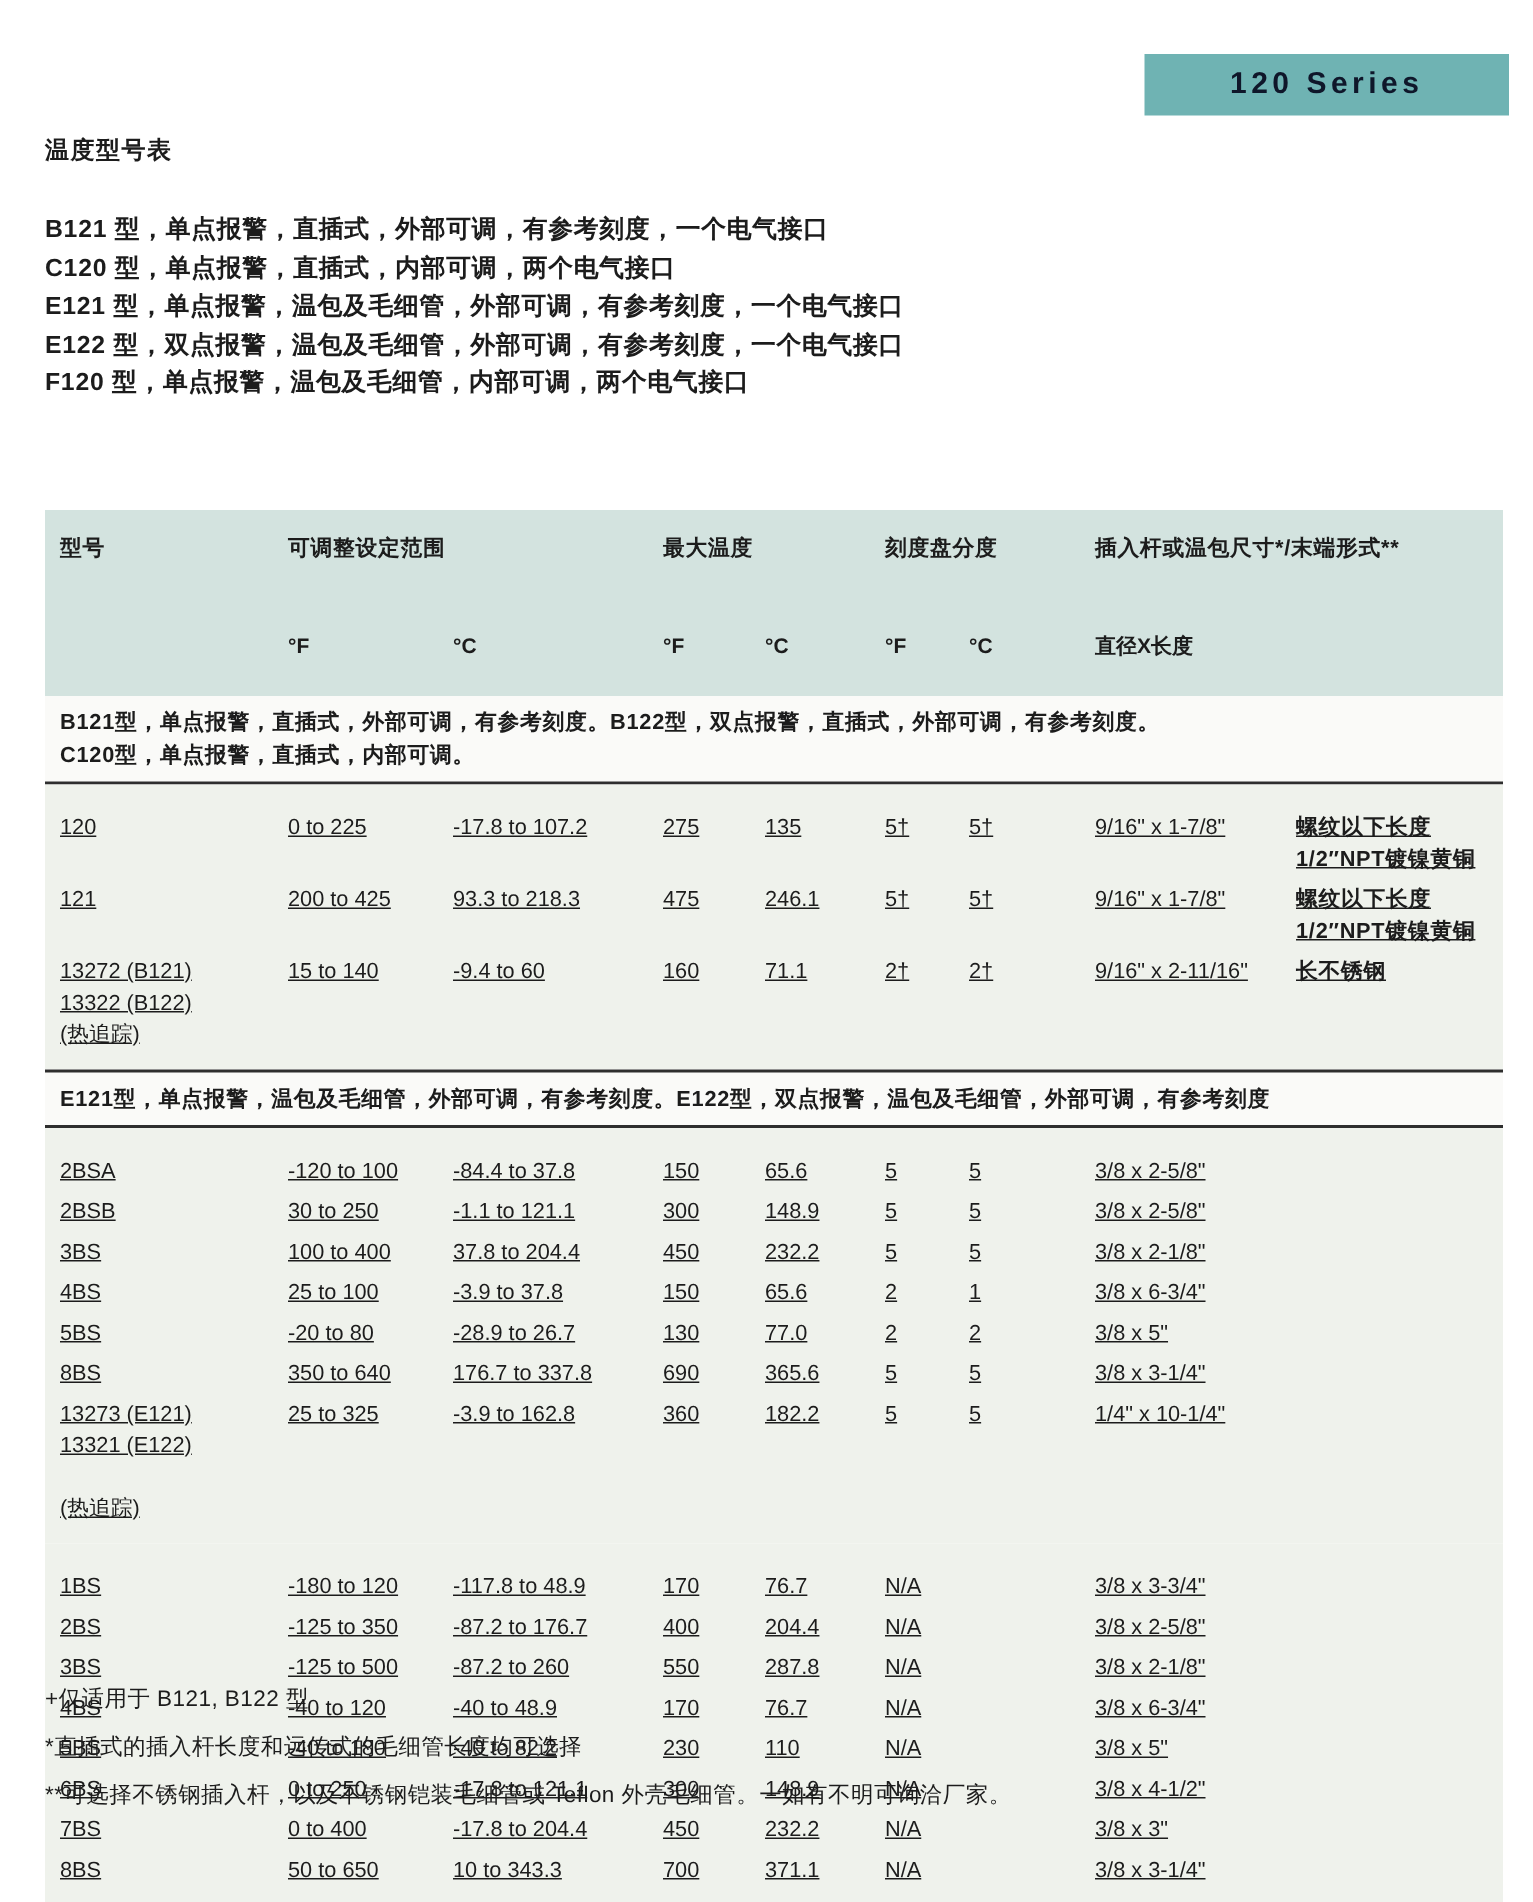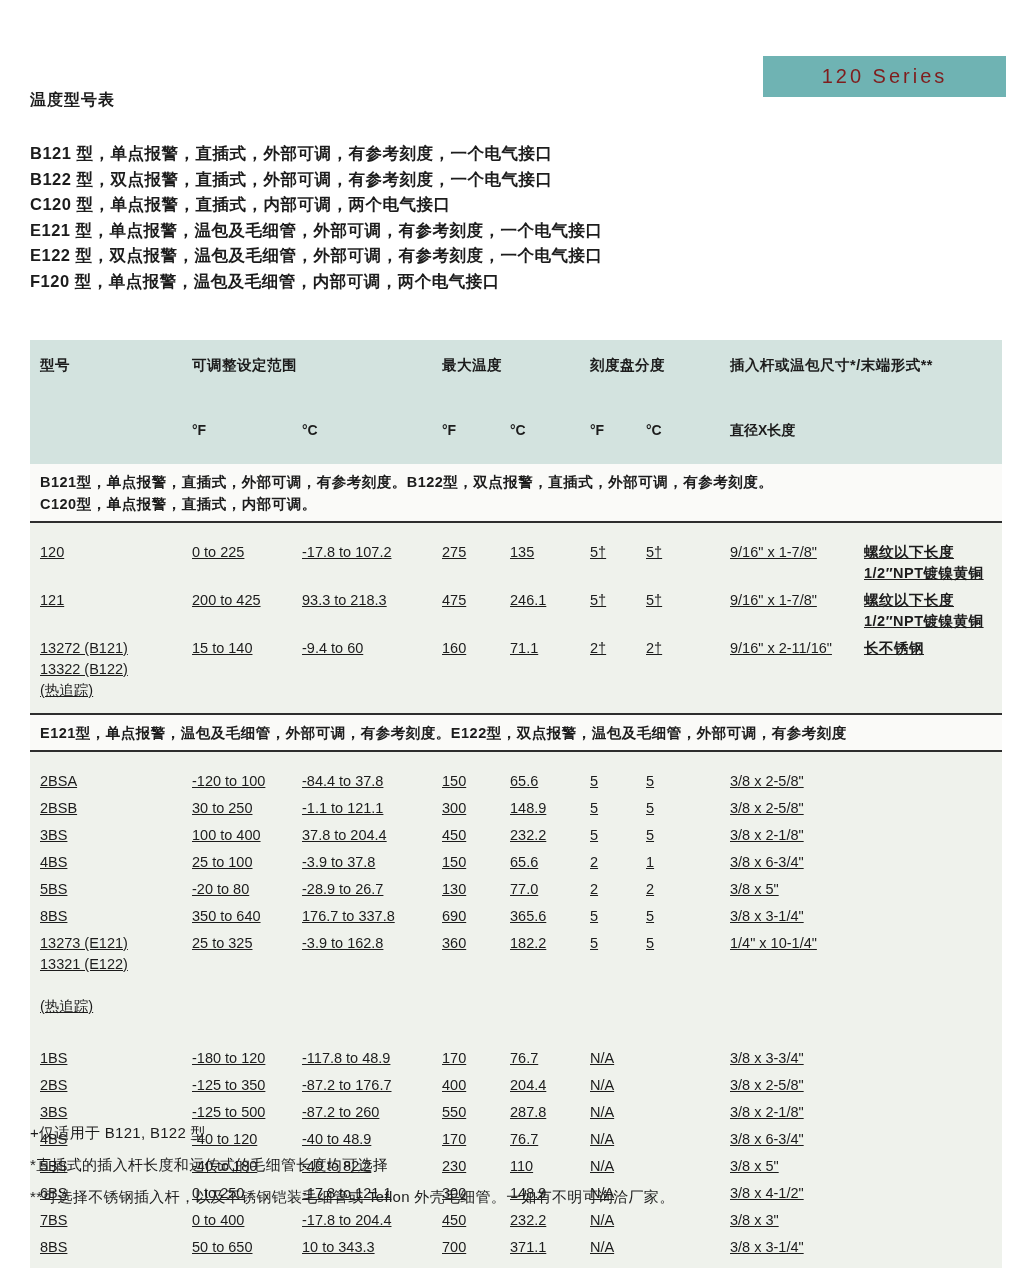--- a/index.html
+++ b/index.html
@@ -3,21 +3,21 @@
 <meta charset="utf-8">
 <style>
   html,body{margin:0;padding:0;}
   body{
     width:1022px;height:1268px;position:relative;background:#ffffff;
     font-family:"Liberation Sans","DejaVu Sans",sans-serif;color:#1c1c1c;
   }
   .banner{
     position:absolute;left:763px;top:36px;width:243px;height:41px;
     background:var(--banner-bg,#6FB3B3);display:flex;align-items:center;justify-content:center;
-    font-weight:normal;font-size:20px;letter-spacing:3px;color:#7f1d1d;margin-top:20px;
+    font-weight:bold;font-size:20px;letter-spacing:3px;color:#0f172a;
   }
   .page-title{position:absolute;left:30px;top:90px;font-size:16px;font-weight:bold;letter-spacing:1px;}
   .model-list{position:absolute;left:30px;top:141px;font-size:16.5px;font-weight:bold;line-height:25.5px;letter-spacing:0.5px;}
   .spec-table{position:absolute;left:30px;top:340px;width:972px;font-size:14.5px;}
   .grid{display:grid;grid-template-columns:152px 110px 140px 68px 80px 56px 84px auto;align-items:start;}
   .thead{background:var(--header-bg,#D3E3DF);padding:16px 0 24px 10px;}
   .gh{font-weight:bold;font-size:14.5px;letter-spacing:0.5px;}
   .c1{grid-column:1}.c23{grid-column:2/4}.c45{grid-column:4/6}.c67{grid-column:6/8}.c8{grid-column:8}
   .s2{grid-column:2}.s3{grid-column:3}.s4{grid-column:4}.s5{grid-column:5}.s6{grid-column:6}.s7{grid-column:7}.s8{grid-column:8}
   .subrow{margin-top:47px;font-weight:bold;font-size:14px;}
@@ -40,21 +40,20 @@
 <body>
 
 <div class="banner">
   <span>120 Series</span>
 </div>
 
 <h1 class="page-title" style="margin:0">温度型号表</h1>
 
 <div class="model-list">
     <div class="model-line">B121 型，单点报警，直插式，外部可调，有参考刻度，一个电气接口</div>
-    <div class="model-line">B122 型，双点报警，直插式，外部可调，有参考刻度，一个电气接口</div>
     <div class="model-line">C120 型，单点报警，直插式，内部可调，两个电气接口</div>
     <div class="model-line">E121 型，单点报警，温包及毛细管，外部可调，有参考刻度，一个电气接口</div>
     <div class="model-line">E122 型，双点报警，温包及毛细管，外部可调，有参考刻度，一个电气接口</div>
     <div class="model-line">F120 型，单点报警，温包及毛细管，内部可调，两个电气接口</div>
   </div>
 
 <div class="spec-table">
   <div class="thead">
     <div class="grid">
       <div class="gh c1">型号</div>

